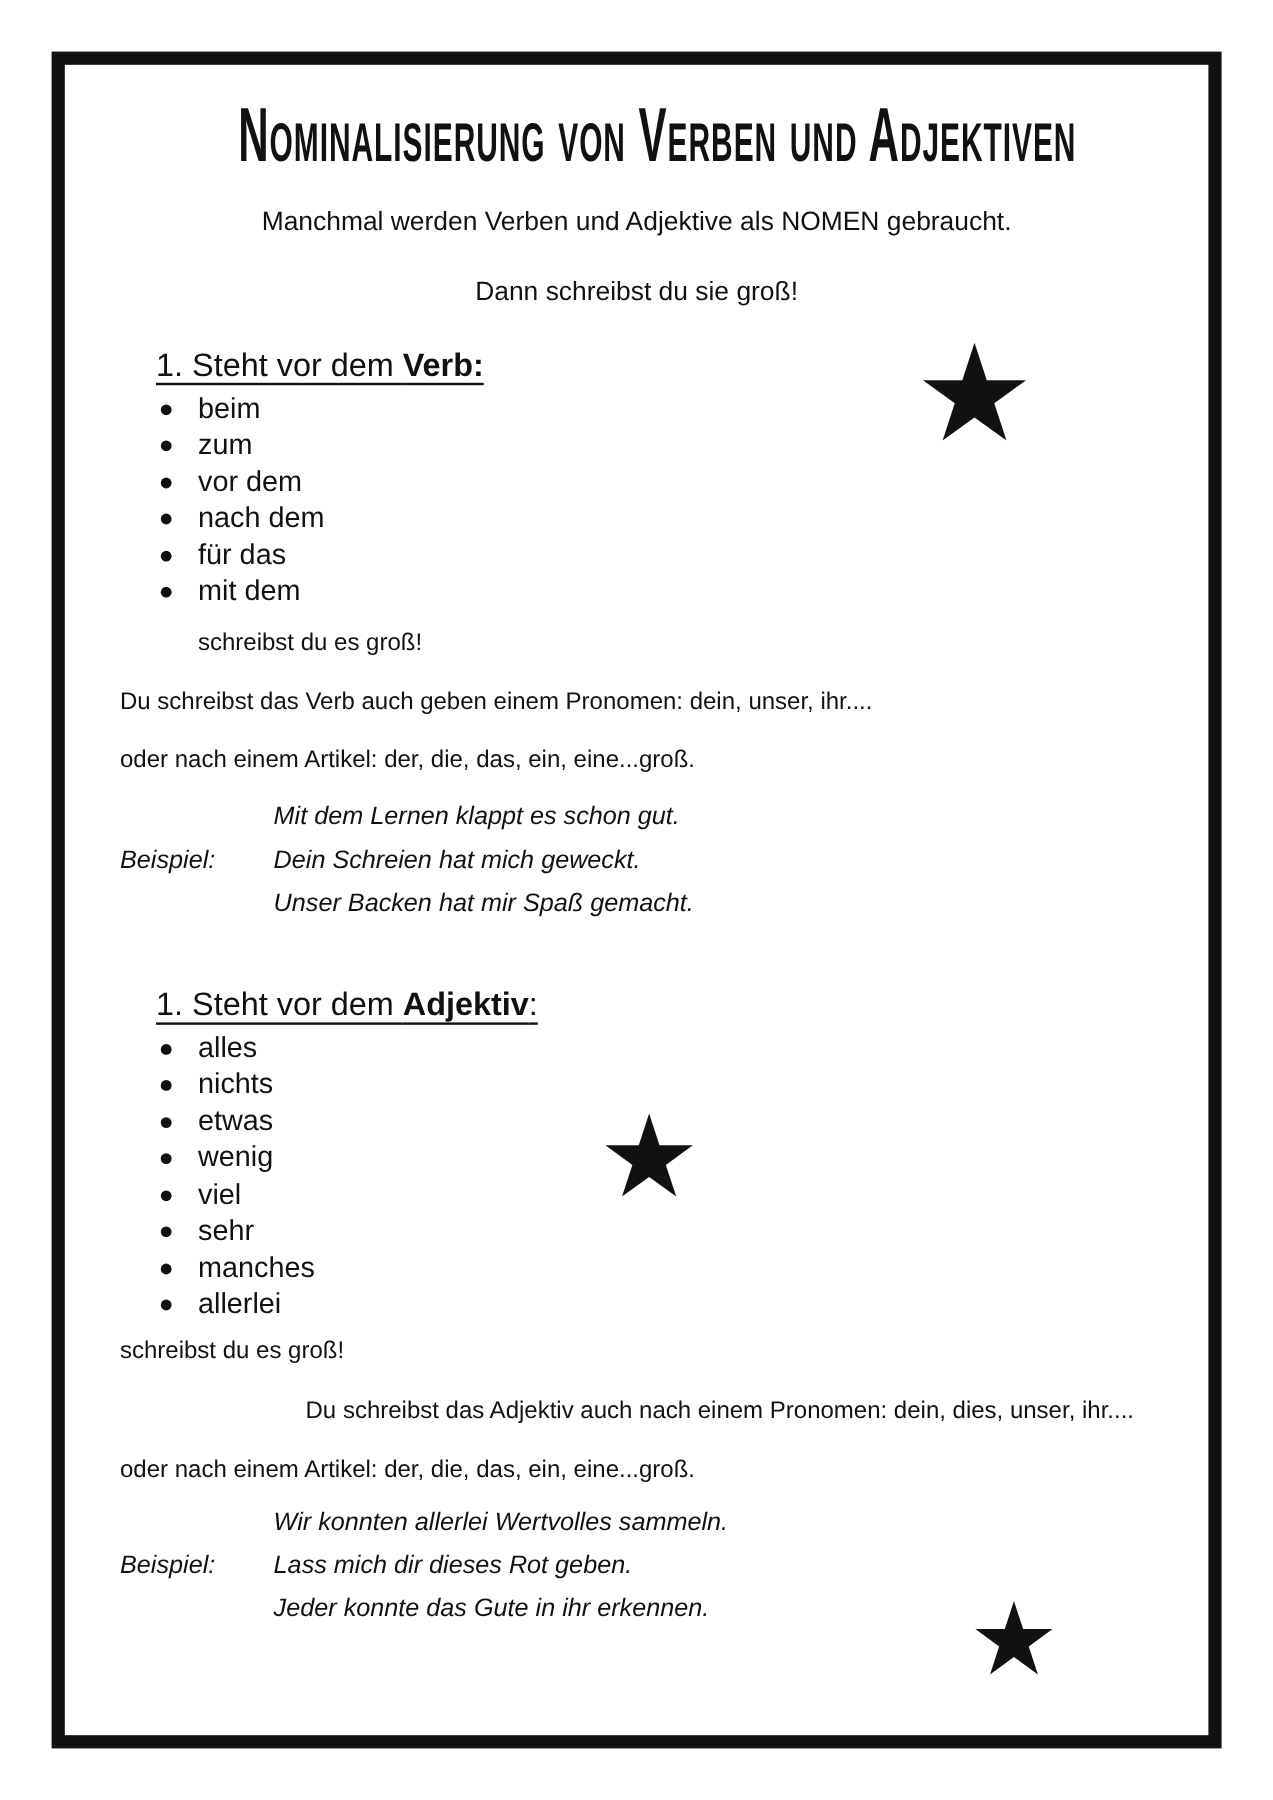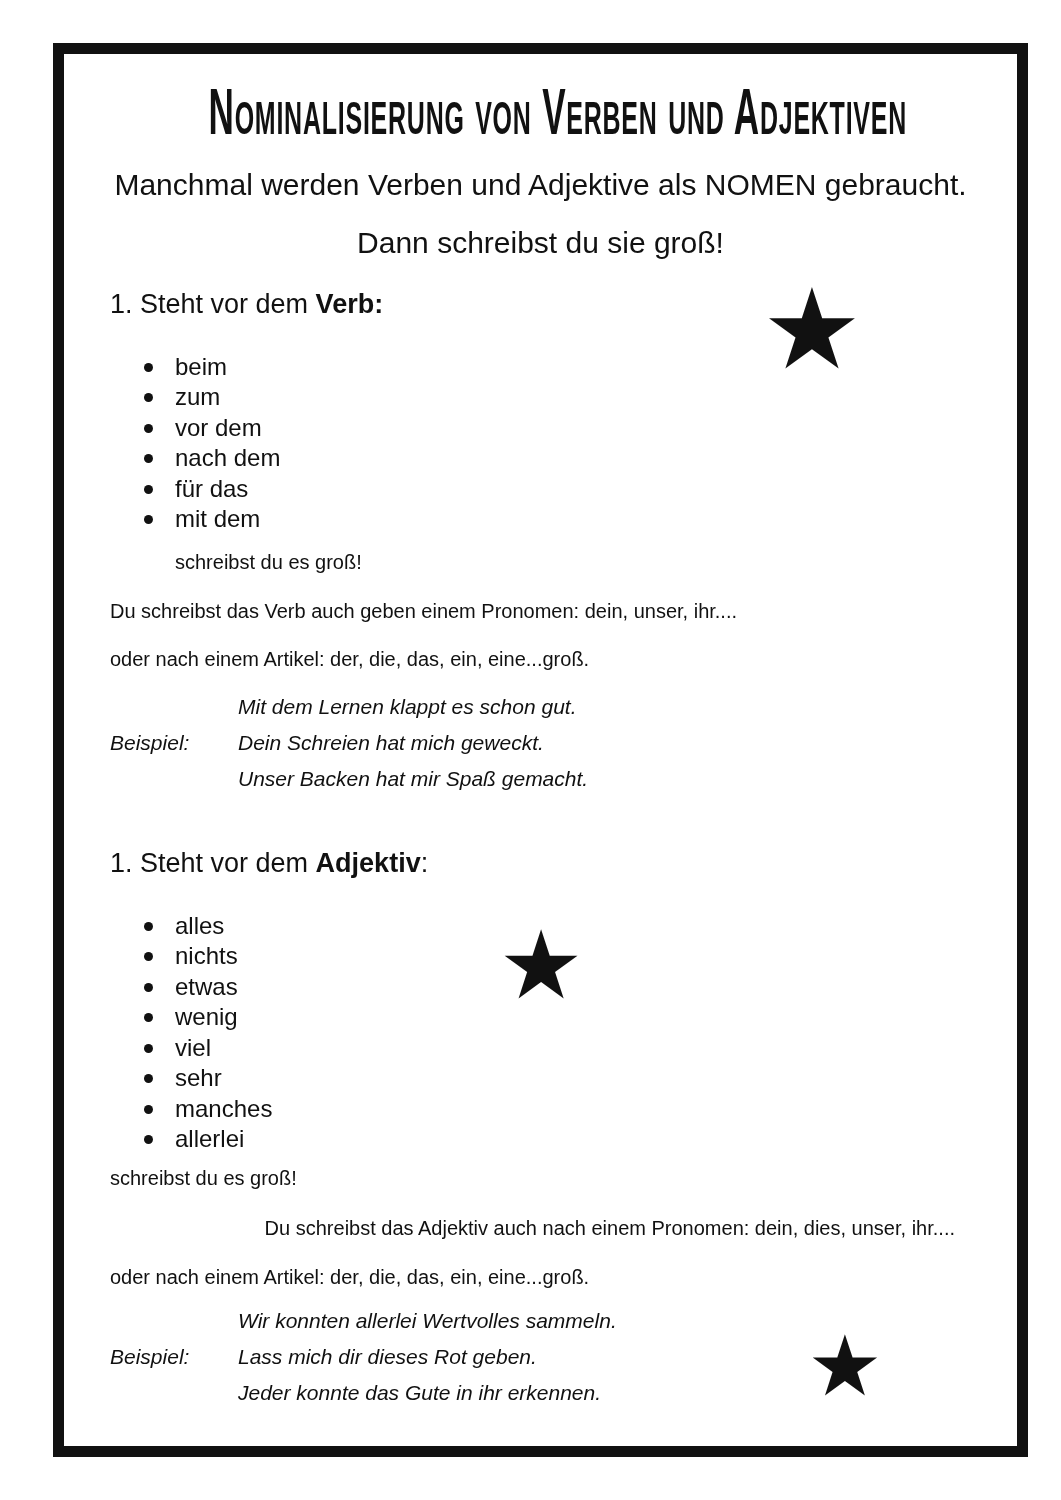--- a/index.html
+++ b/index.html
@@ -11,21 +11,21 @@
     width: 1061px;
     height: 1500px;
     background: #ffffff;
     font-family: "Liberation Sans", sans-serif;
     color: #111111;
     overflow: hidden;
   }
 
   .frame {
     position: absolute;
-    left: 53px; top: 43px;
+    left: 43px; top: 43px;
     width: 975px; height: 1414px;
     border: 11px solid #111111;
     padding: 0 46px;
     background: #ffffff;
   }
 
   
   .title-row {
     margin-top: 34px;
     text-align: center;
@@ -38,42 +38,44 @@
     font-variant: small-caps;
     letter-spacing: 1px;
     line-height: 1.1;
     transform: scale(0.78, 1.42);
     transform-origin: center center;
   }
 
   
   .intro {
     text-align: center;
-    font-size: 30px;
+    font-size: 22px;
     line-height: 34px;
   }
   .intro-1 { margin-top: 30px; }
   .intro-2 { margin-top: 24px; }
 
   
   .section-heading {
     margin-top: 28px;
     font-size: 27px;
     font-weight: 400;
     line-height: 32px;
+    text-decoration: underline;
     text-underline-offset: 6px;
     text-decoration-thickness: 2px;
+    margin-left: 30px;
   }
   .section-heading .hl-bold { font-weight: 700; }
   .heading-adjektiv { margin-top: 50px; }
 
   
   ul.bullet-list {
     list-style: none;
-    margin-top: 32px;
+    margin-top: 6px;
   }
   ul.bullet-list li {
     position: relative;
     padding-left: 65px;
     font-size: 24px;
     line-height: 30.5px;
   }
   ul.bullet-list li::before {
     content: "";
     position: absolute;

